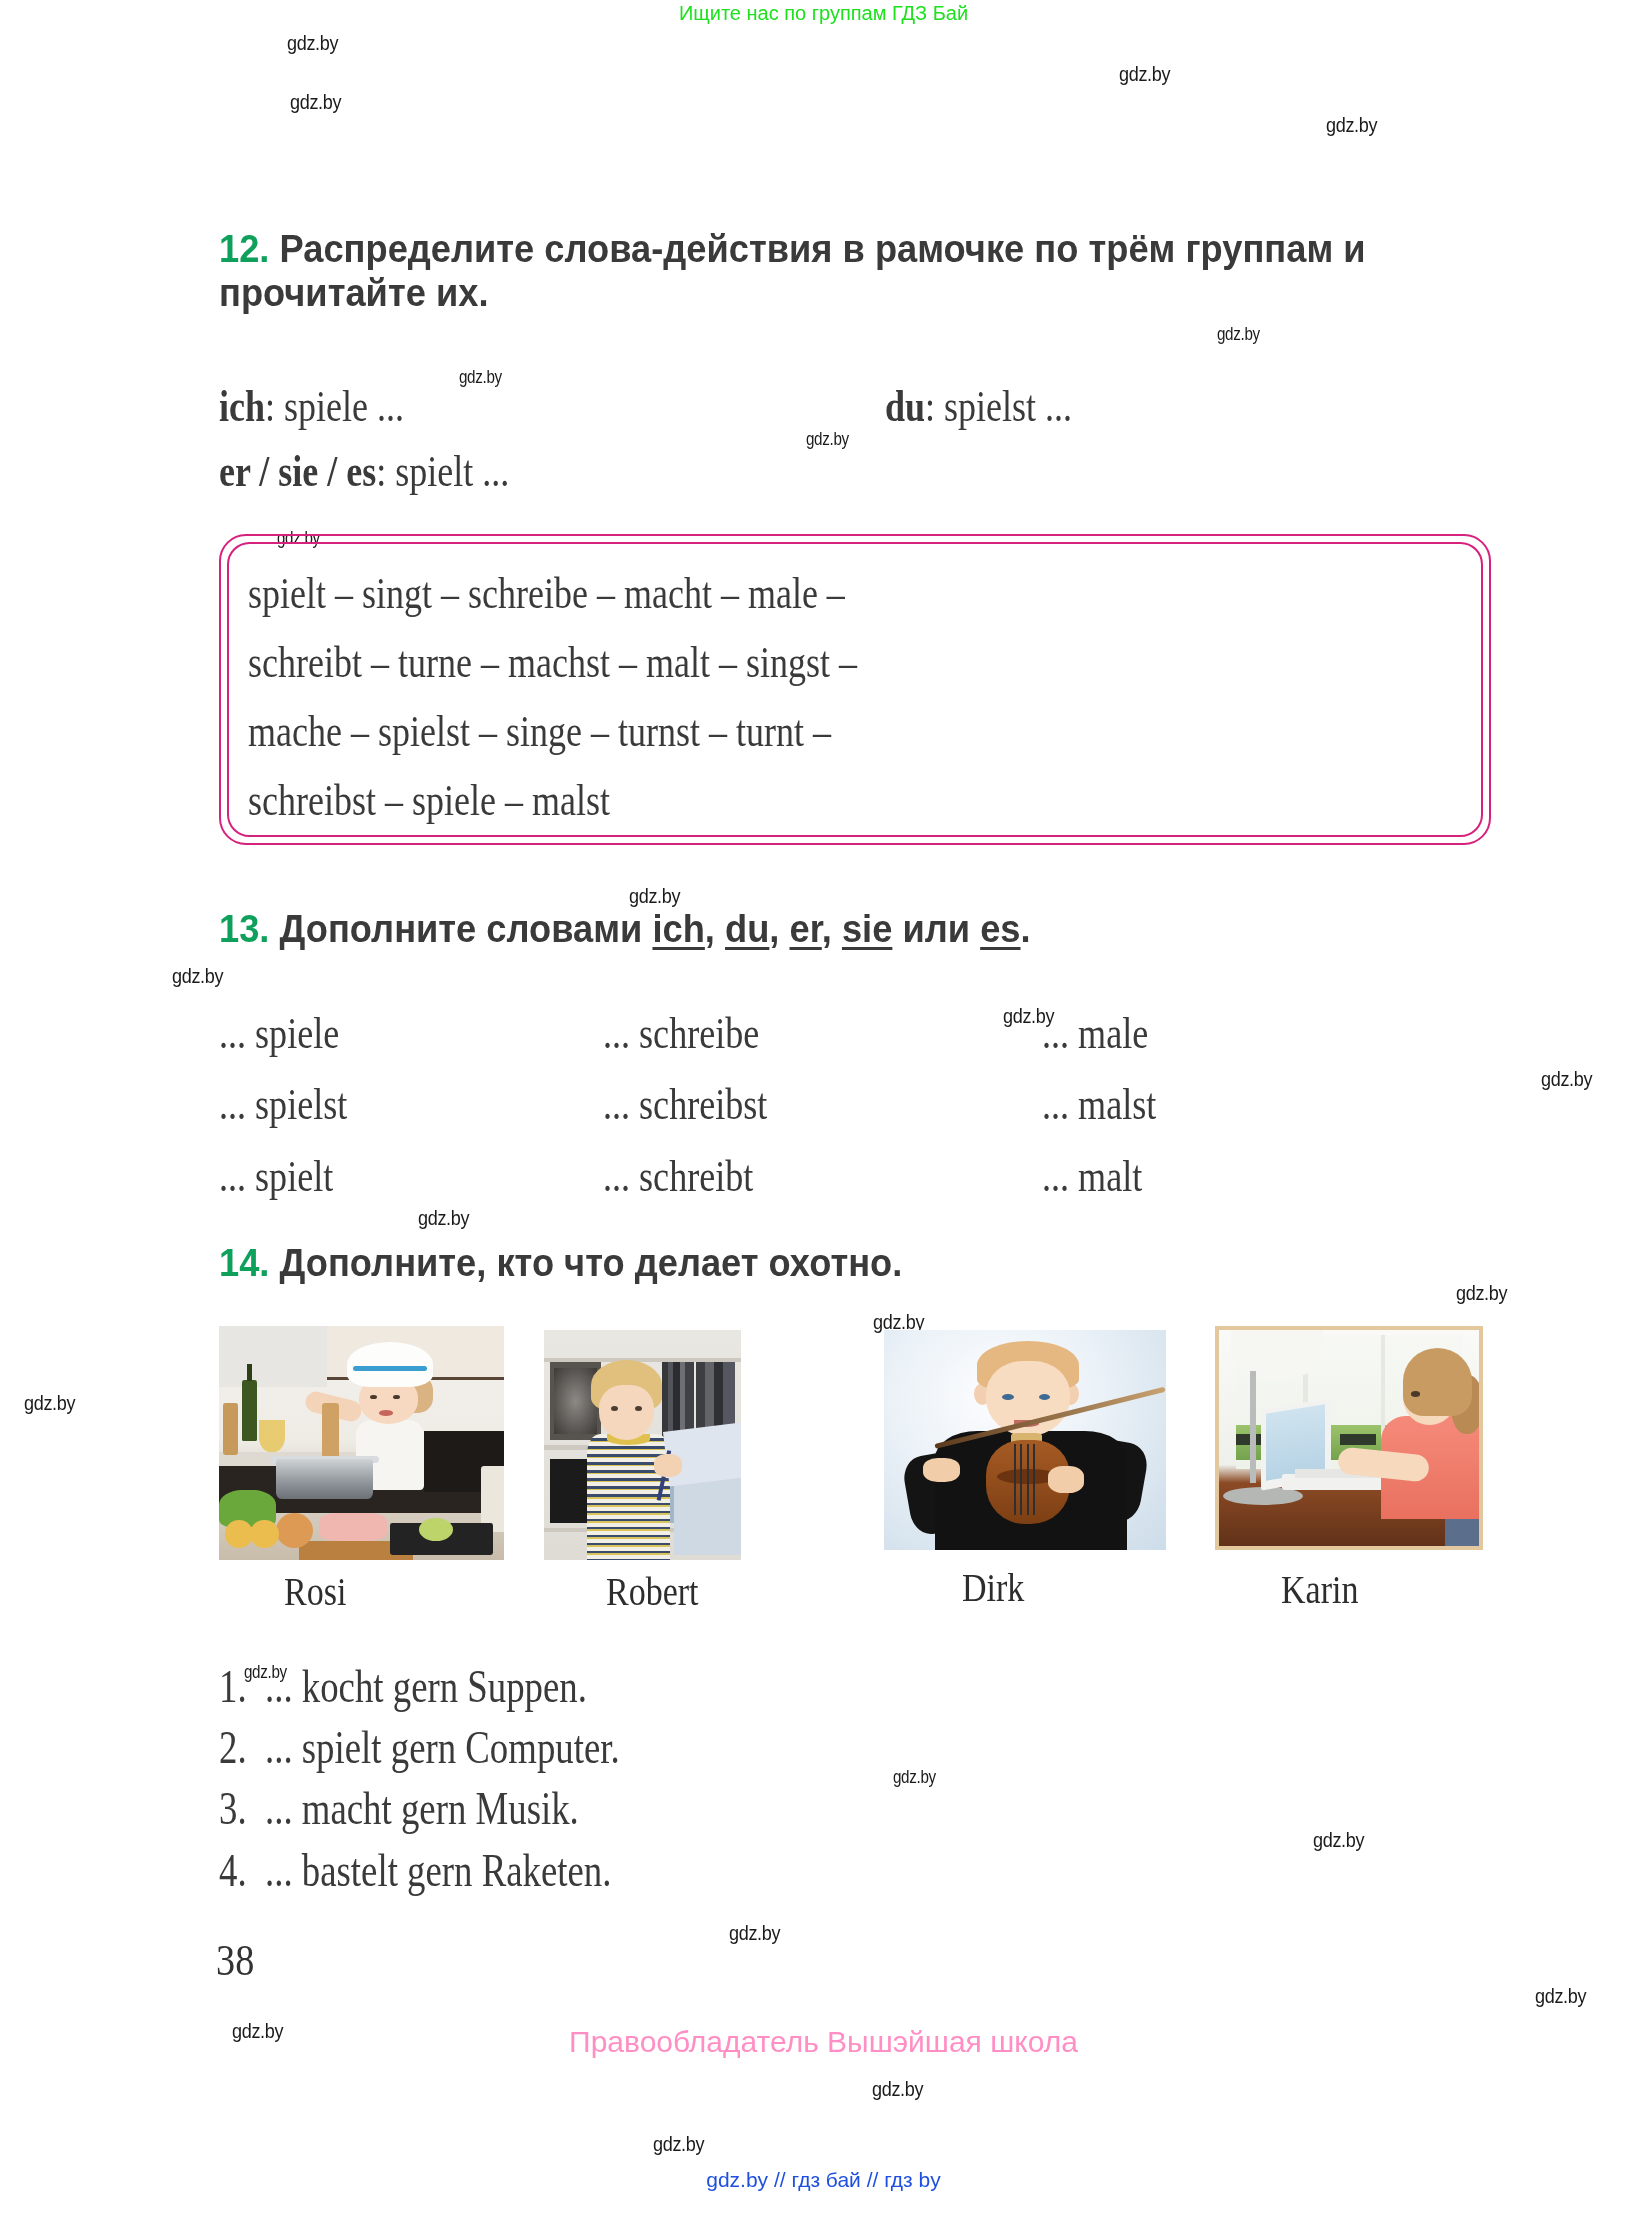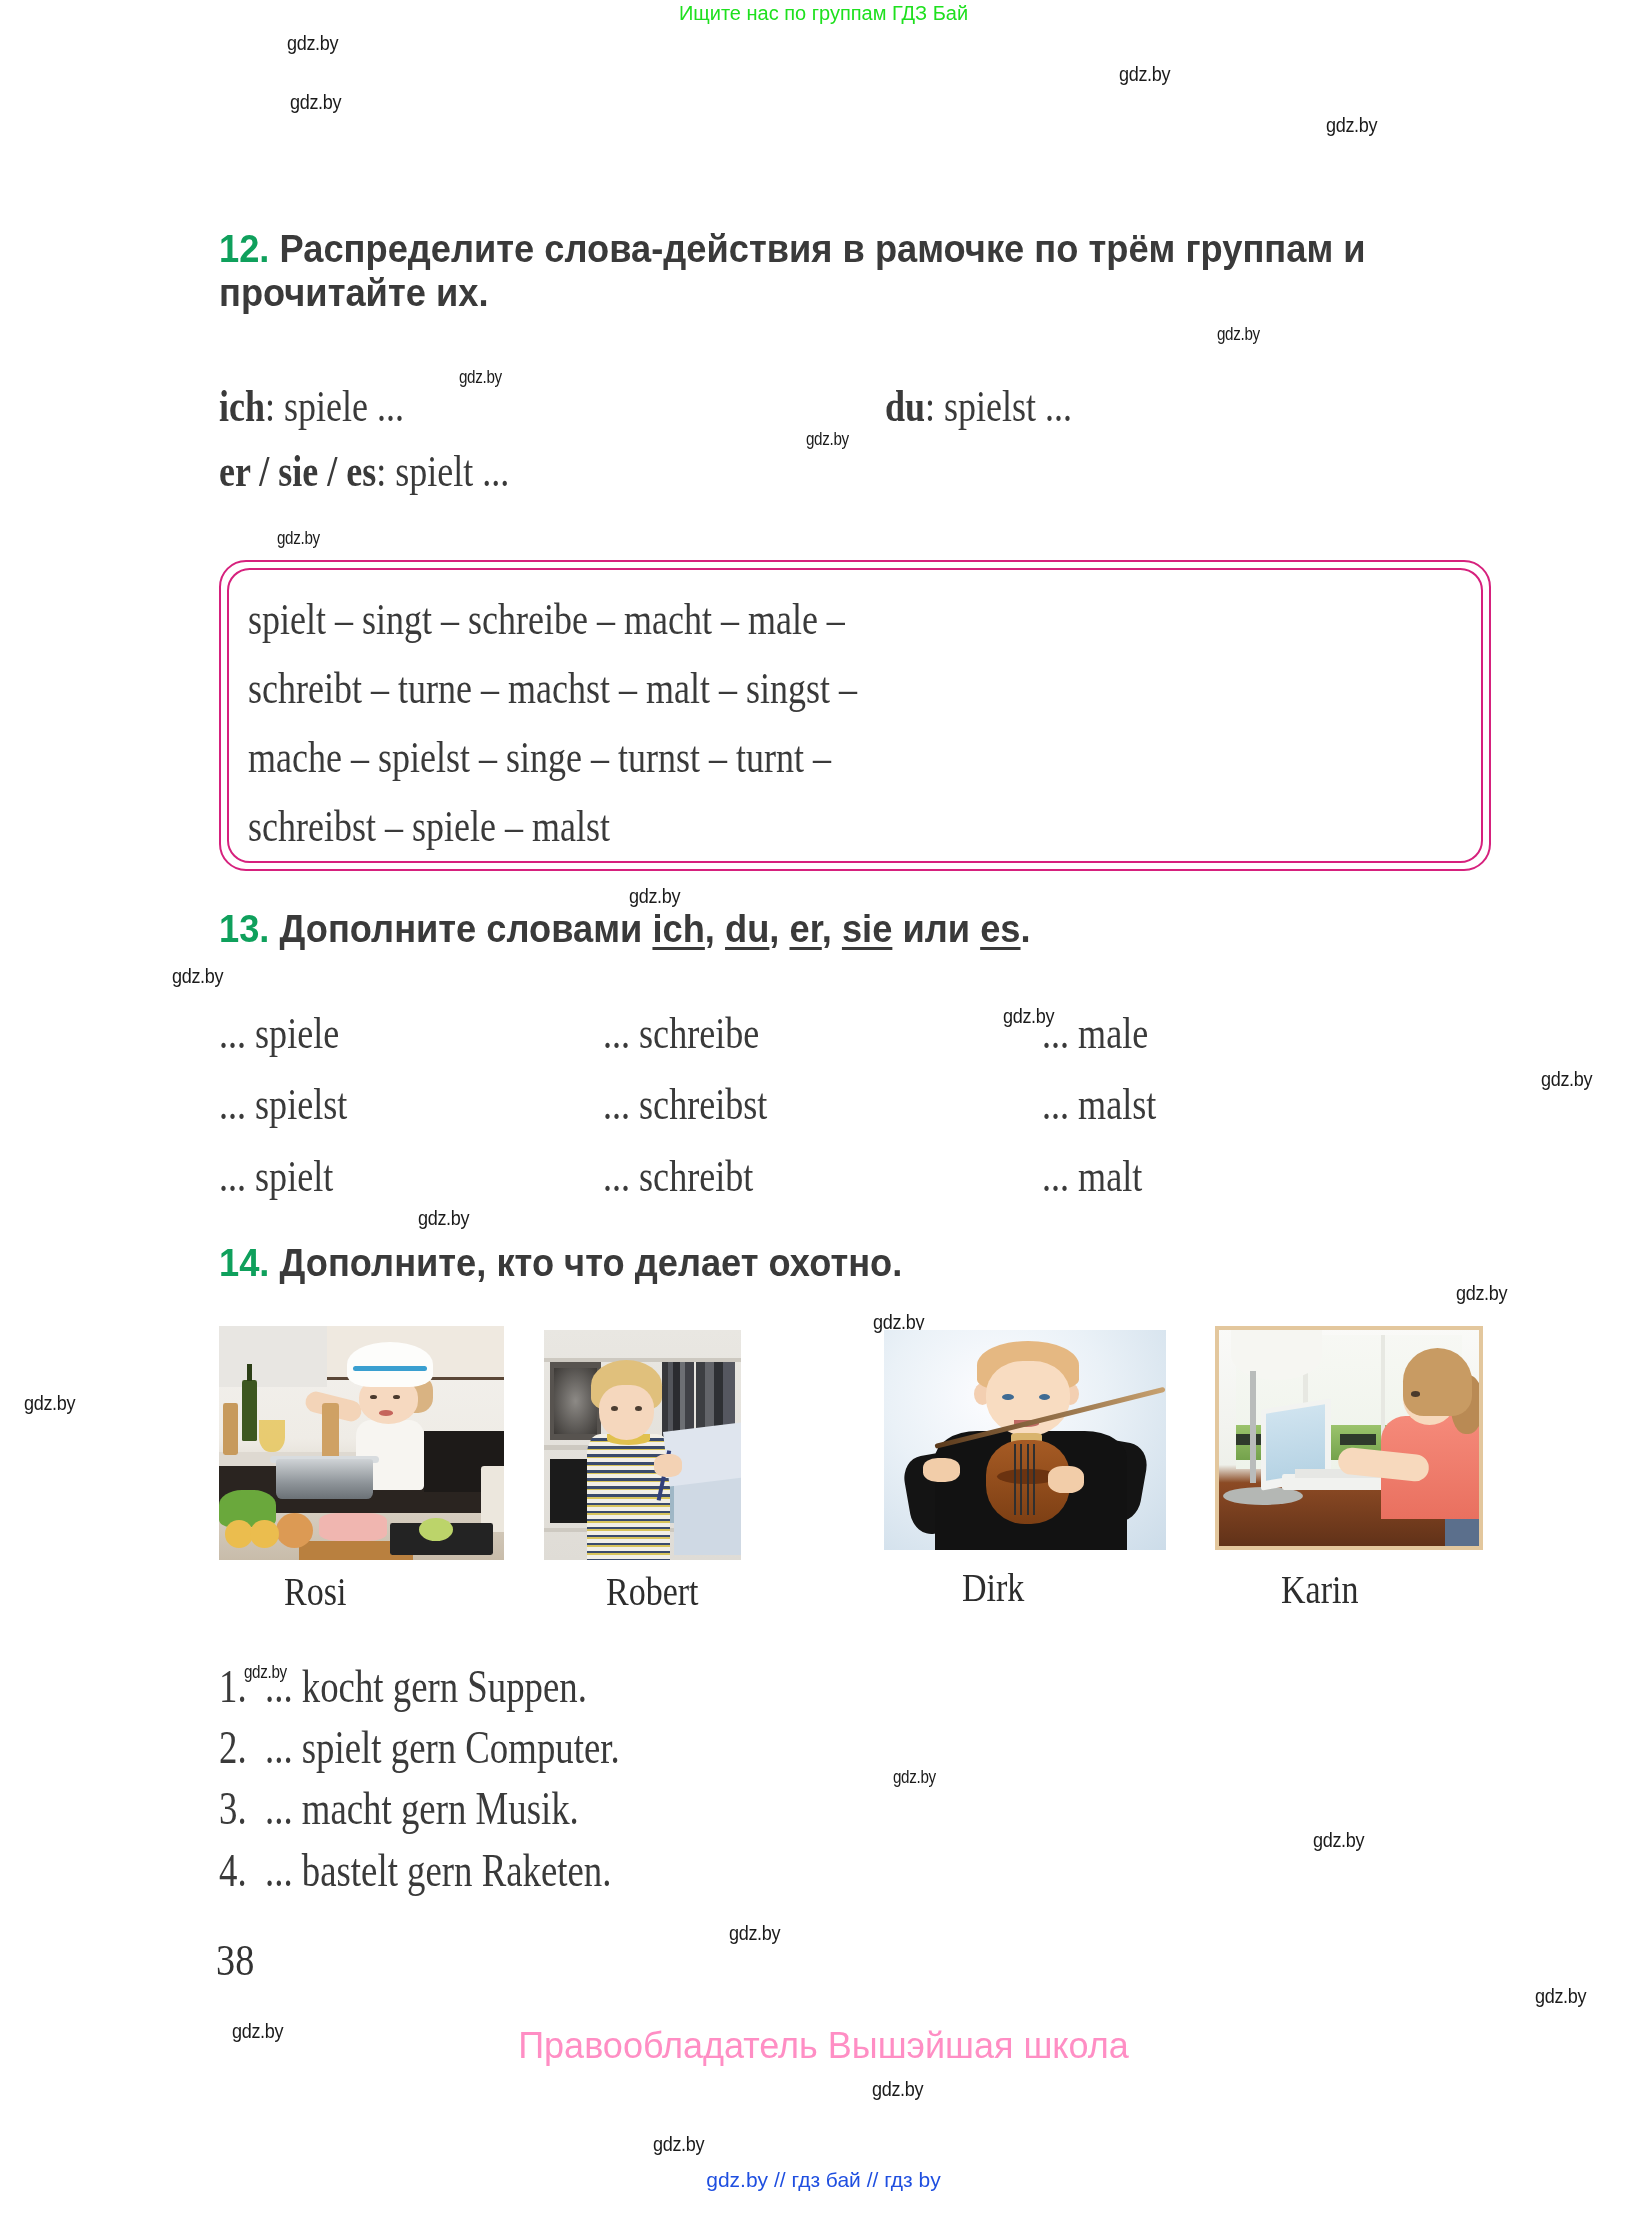--- a/index.html
+++ b/index.html
@@ -53,21 +53,21 @@
     white-space: nowrap;
   }
 
   .copyright {
     position: absolute;
     top: 2025px;
     left: 0;
     width: 1647px;
     text-align: center;
     font-family: "Liberation Sans", sans-serif;
-    font-size: 36px;
+    font-size: 30px;
     color: #ff8ec4;
     white-space: nowrap;
   }
 
   
   .ex-head {
     position: absolute;
     font-family: "Liberation Sans", sans-serif;
     font-weight: bold;
     color: #3a3a3a;
@@ -96,21 +96,20 @@
   
   .wordbox {
     position: absolute;
     left: 219px;
     top: 534px;
     width: 1272px;
     height: 311px;
     border: 2.4px solid #d6217d;
     border-radius: 27px;
     box-sizing: border-box;
-    margin-top: 26px;
   }
   .wordbox::before {
     content: "";
     position: absolute;
     left: 5.6px; top: 5.6px; right: 5.6px; bottom: 5.6px;
     border: 2.4px solid #d6217d;
     border-radius: 22.6px;
   }
   .wordbox-text {
     position: absolute;

